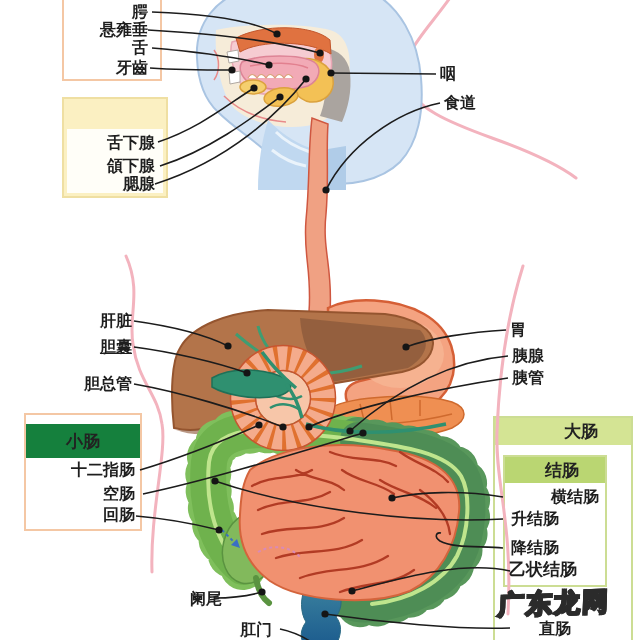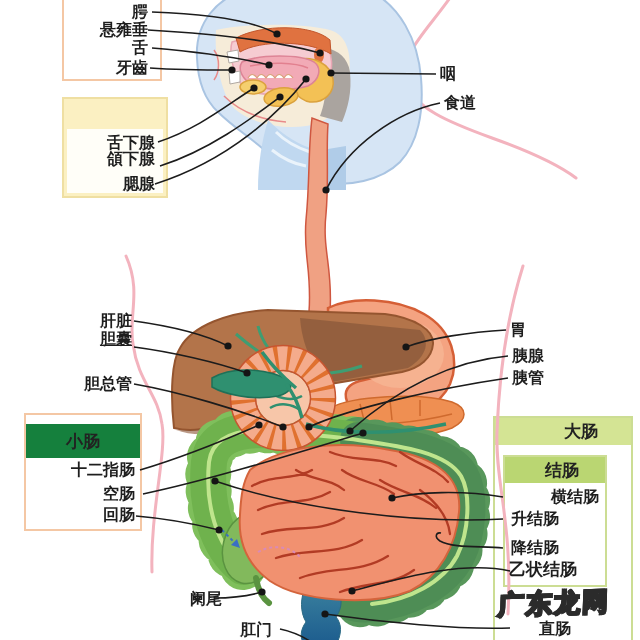--- a/index.html
+++ b/index.html
@@ -192,28 +192,28 @@
       <circle cx="262" cy="592" r="3.6"></circle>
     </g>
   </svg>
 
   <div class="lbl r" style="right:492px;top:2px;">腭</div>
   <div class="lbl r" style="right:492px;top:20px;">悬雍垂</div>
   <div class="lbl r" style="right:492px;top:38px;">舌</div>
   <div class="lbl r" style="right:492px;top:58px;">牙齒</div>
 
   <div class="lbl r" style="right:485px;top:133px;">舌下腺</div>
-  <div class="lbl r" style="right:485px;top:149px;font-family:Liberation Serif, serif;">頜下腺</div>
+  <div class="lbl r" style="right:485px;top:156px;font-family:Liberation Serif, serif;">頜下腺</div>
   <div class="lbl r" style="right:485px;top:174px;">腮腺</div>
 
   <div class="lbl" style="left:440px;top:64px;">咽</div>
   <div class="lbl" style="left:444px;top:93px;">食道</div>
 
   <div class="lbl r" style="right:508px;top:311px;">肝脏</div>
-  <div class="lbl r" style="right:508px;top:329px;text-decoration:underline;">胆囊</div>
+  <div class="lbl r" style="right:508px;top:337px;text-decoration:underline;">胆囊</div>
   <div class="lbl r" style="right:508px;top:374px;">胆总管</div>
 
   <div class="lbl" style="left:510px;top:320px;">胃</div>
   <div class="lbl" style="left:512px;top:346px;">胰腺</div>
   <div class="lbl" style="left:512px;top:368px;">胰管</div>
 
   <div class="lbl r" style="right:505px;top:460px;">十二指肠</div>
   <div class="lbl r" style="right:505px;top:484px;">空肠</div>
   <div class="lbl r" style="right:505px;top:505px;">回肠</div>
 

